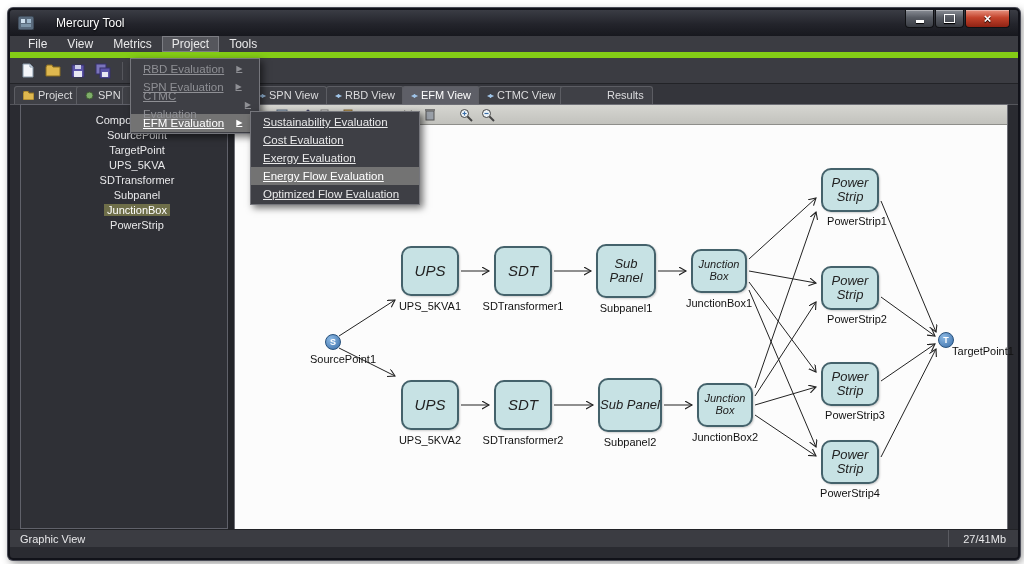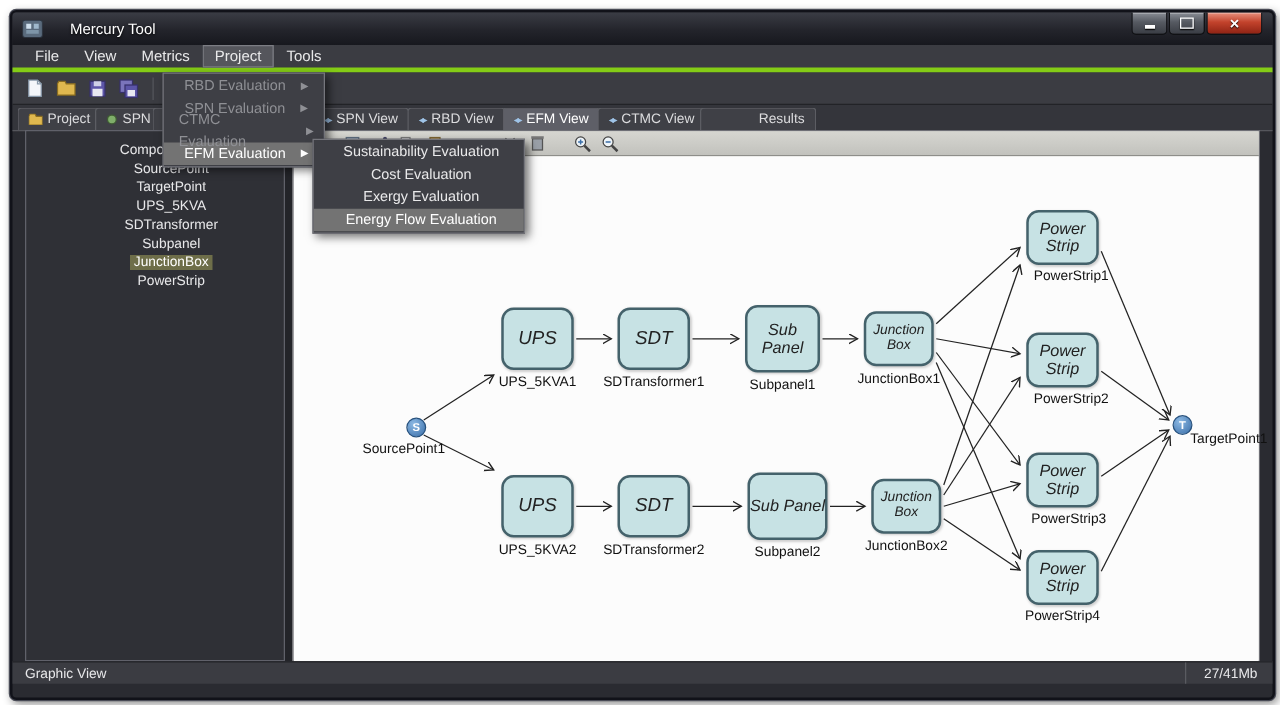--- a/index.html
+++ b/index.html
@@ -15,21 +15,21 @@
   .winbtns{position:absolute;right:8px;top:0;display:flex;}
   .wbtn{height:17px;border:1px solid #101114;border-top:none;display:flex;align-items:center;justify-content:center;
     border-radius:0 0 4px 4px;margin-left:1px;box-shadow:inset 0 1px 0 rgba(255,255,255,.35);}
   .wbtn.min,.wbtn.max{width:27px;background:linear-gradient(180deg,#8a8e96,#565a62 45%,#3a3d44);}
   .wbtn.close{width:43px;background:linear-gradient(180deg,#e8927f,#c3432c 45%,#8f2314);}
   .glyph-min{width:8px;height:3px;background:#fff;margin-top:6px;box-shadow:0 1px 1px #000;}
   .glyph-max{width:9px;height:7px;border:1px solid #fff;box-shadow:0 1px 1px #000;}
   .glyph-close{color:#fff;font-size:13px;font-weight:bold;text-shadow:0 1px 1px #000;line-height:15px;}
   
   .menubar{position:absolute;left:0;top:26px;width:100%;height:22px;background:#3b3c42;
-    border-bottom:4px solid #84cc16;display:flex;align-items:stretch;padding-left:8px;box-sizing:border-box;}
+    border-bottom:6px solid #84cc16;display:flex;align-items:stretch;padding-left:8px;box-sizing:border-box;}
   .menu-item{color:#e9e9ea;font-size:12px;padding:0 10px;display:flex;align-items:center;}
   .menu-item.active{background:#55565c;box-shadow:inset 0 0 0 1px #7c7d83;}
   
   .toolbar{position:absolute;left:0;top:48px;width:100%;height:26px;background:#3b3c42;
     border-bottom:1px solid #222327;display:flex;align-items:center;padding-left:8px;box-sizing:border-box;gap:5px;}
   .tbicon{width:20px;height:20px;display:flex;align-items:center;justify-content:center;border-radius:2px;}
   .tbsep{width:1px;height:18px;background:#55565c;margin:0 4px;}
   
   .tabrow{position:absolute;left:0;top:74px;width:100%;height:20px;background:#34353b;
     border-bottom:1px solid #55565c;}
@@ -63,21 +63,21 @@
     color:#fff;font-size:9px;font-weight:bold;display:flex;align-items:center;justify-content:center;box-sizing:border-box;}
   
   .statusbar{position:absolute;left:0;top:519px;width:100%;height:18px;background:#3b3c42;
     border-top:1px solid #222327;display:flex;align-items:center;color:#e8e8ea;font-size:11px;box-sizing:border-box;}
   .status-left{padding-left:10px;}
   .status-right{margin-left:auto;border-left:1px solid #5a5b61;height:100%;display:flex;align-items:center;
     padding:0 12px 0 14px;}
   
   .dd{position:absolute;background:#3e3f45;border:1px solid #75767c;box-shadow:3px 3px 7px rgba(0,0,0,.55);z-index:50;}
   .dd-item{height:18px;line-height:18px;padding:0 8px 0 12px;color:#e9e9ea;font-size:11.5px;
-    display:flex;justify-content:center;align-items:center;}
+    display:flex;justify-content:flex-start;align-items:center;text-decoration:underline;}
   .dd-item.disabled{color:#8f9095;}
   .dd-item.hl{background:#737373;color:#fff;}
   .sub-arrow{font-size:8px;margin-left:12px;}
 </style>
 </head>
 <body>
 
 <div class="window">
 
   <div class="titlebar">
@@ -325,21 +325,21 @@
           <line x1="646" y1="76" x2="701" y2="207"></line>
           <line x1="646" y1="172" x2="700" y2="211"></line>
           <line x1="646" y1="256" x2="700" y2="219"></line>
           <line x1="646" y1="332" x2="701" y2="224"></line>
         </g>
       </svg>
 
       <div class="point" style="left:90px;top:209px;">
           <span>S</span>
         </div>
-      <div class="nlabel" style="left:88px;top:228px;">SourcePoint1</div>
+      <div class="nlabel" style="left:108px;top:228px;">SourcePoint1</div>
       <div class="point" style="left:703px;top:207px;">
           <span>T</span>
         </div>
       <div class="nlabel" style="left:748px;top:220px;">TargetPoint1</div>
 
       <div class="node n-lg" style="left:166px;top:121px;width:58px;height:50px;">
           <span>UPS</span>
         </div>
       <div class="nlabel" style="left:195px;top:175px;">UPS_5KVA1</div>
       <div class="node n-lg" style="left:259px;top:121px;width:58px;height:50px;">
@@ -421,15 +421,18 @@
     </div>
     <div class="dd-item">
       <span>Cost Evaluation</span>
     </div>
     <div class="dd-item">
       <span>Exergy Evaluation</span>
     </div>
     <div class="dd-item hl">
       <span>Energy Flow Evaluation</span>
     </div>
+    <div class="dd-item">
+      <span>Optimized Flow Evaluation</span>
+    </div>
   </div>
 
 </div>
 
 </body></html>

